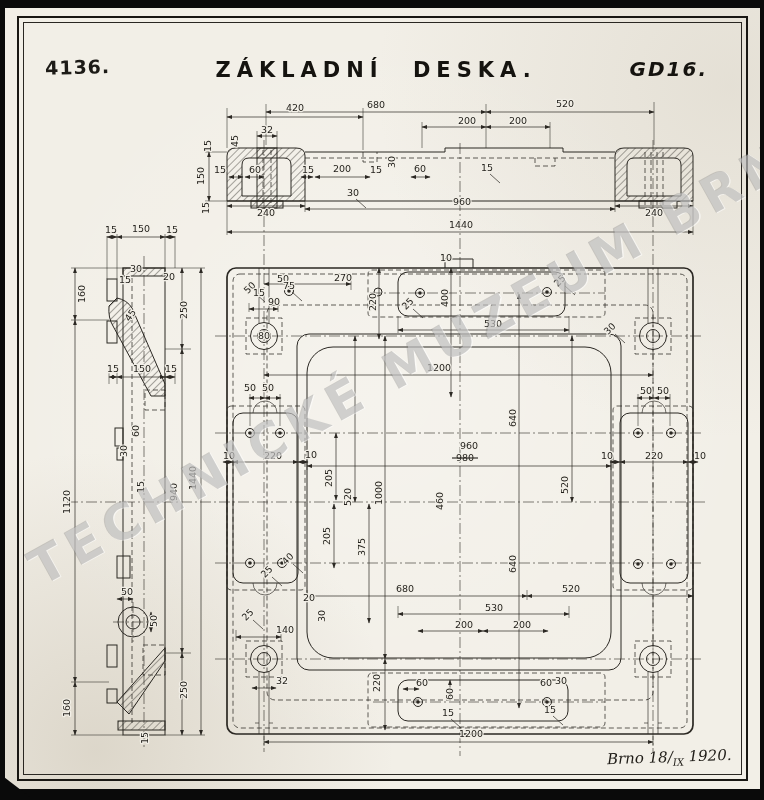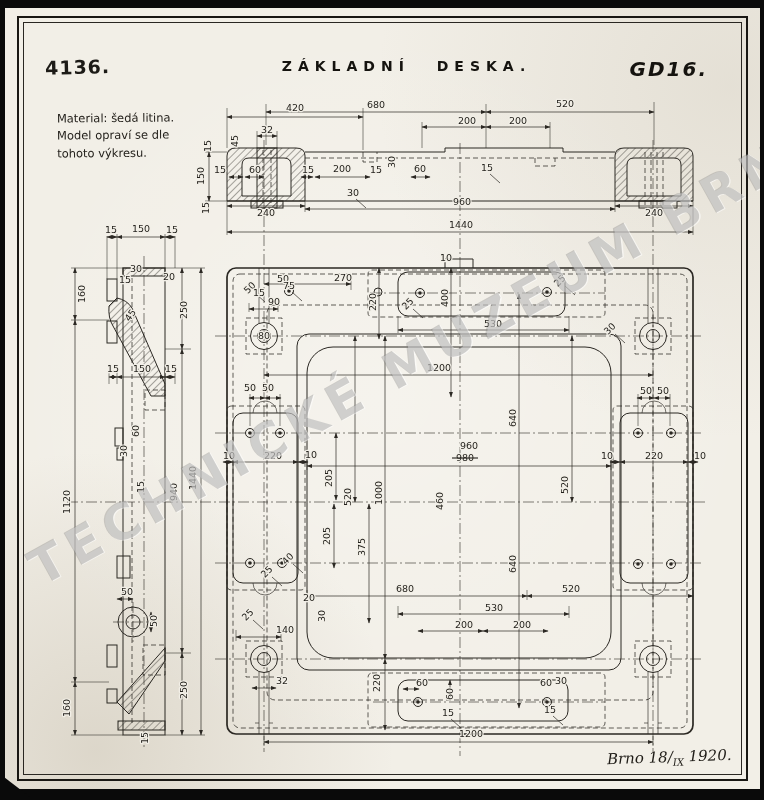--- a/index.html
+++ b/index.html
@@ -11,21 +11,21 @@
        radial-gradient(circle at 96% 10%, rgba(180,170,150,.22), transparent 35%),
        radial-gradient(circle at 50% 50%, rgba(255,255,255,.25), transparent 70%);
      overflow:hidden;}
   .frame-outer{position:absolute;left:12px;top:8px;right:12px;bottom:8px;
      border:2.5px solid #191713;}
   .frame-inner{position:absolute;left:18px;top:14px;right:18px;bottom:14px;
      border:1px solid #2a2722;}
   .drw-no{position:absolute;left:40px;top:48px;font-size:19px;font-weight:600;
      color:#1d1b17;letter-spacing:1px;transform:rotate(-1.5deg);}
   .title{position:absolute;left:50%;top:50px;transform:translateX(-52%);
-     font-size:14px;font-weight:bold;letter-spacing:6px;word-spacing:16px;color:#15130f;margin-left:29px;}
+     font-size:21px;font-weight:bold;letter-spacing:6px;word-spacing:16px;color:#15130f;}
   .code{position:absolute;right:52px;top:49px;font-size:20px;font-weight:bold;
      letter-spacing:2px;color:#15130f;font-style:italic;}
   .note{position:absolute;left:52px;top:102px;font-size:11.5px;line-height:1.5;
      color:#25221d;transform:rotate(-0.5deg);}
   .date{position:absolute;left:602px;top:740px;font-size:15px;color:#1f1c17;
      font-family:"DejaVu Serif",serif;font-style:italic;transform:rotate(-2deg);}
   .date .rom{font-size:10px;vertical-align:-4px;}
   .watermark{position:absolute;left:28px;top:535px;width:860px;
      transform:rotate(-29deg);transform-origin:0 50%;
      font-size:50px;font-weight:bold;letter-spacing:7px;white-space:nowrap;
@@ -54,25 +54,20 @@
 
 <div class="page">
   <div class="paper">
     <div class="frame-outer"></div>
     <div class="frame-inner"></div>
 
     <div class="drw-no">4136.</div>
     <div class="title">ZÁKLADNÍ DESKA.</div>
     <div class="code">GD16.</div>
 
-    <div class="note">
-      <div>Material: šedá litina.</div>
-      <div>Model opraví se dle</div>
-      <div>tohoto výkresu.</div>
-    </div>
 
     <svg class="drw" width="764" height="810" viewBox="0 0 764 810">
       <defs>
         <pattern id="h45" width="5" height="5" patternUnits="userSpaceOnUse" patternTransform="rotate(45)">
           <line x1="0" y1="0" x2="0" y2="5" stroke="#2b2823" stroke-width="0.8"></line>
         </pattern>
         <marker id="ma" viewBox="0 0 10 10" refX="9" refY="5" markerWidth="8" markerHeight="8" orient="auto-start-reverse">
           <path d="M0,1.5 L10,5 L0,8.5 z" fill="#2b2823"></path>
         </marker>
       </defs>

